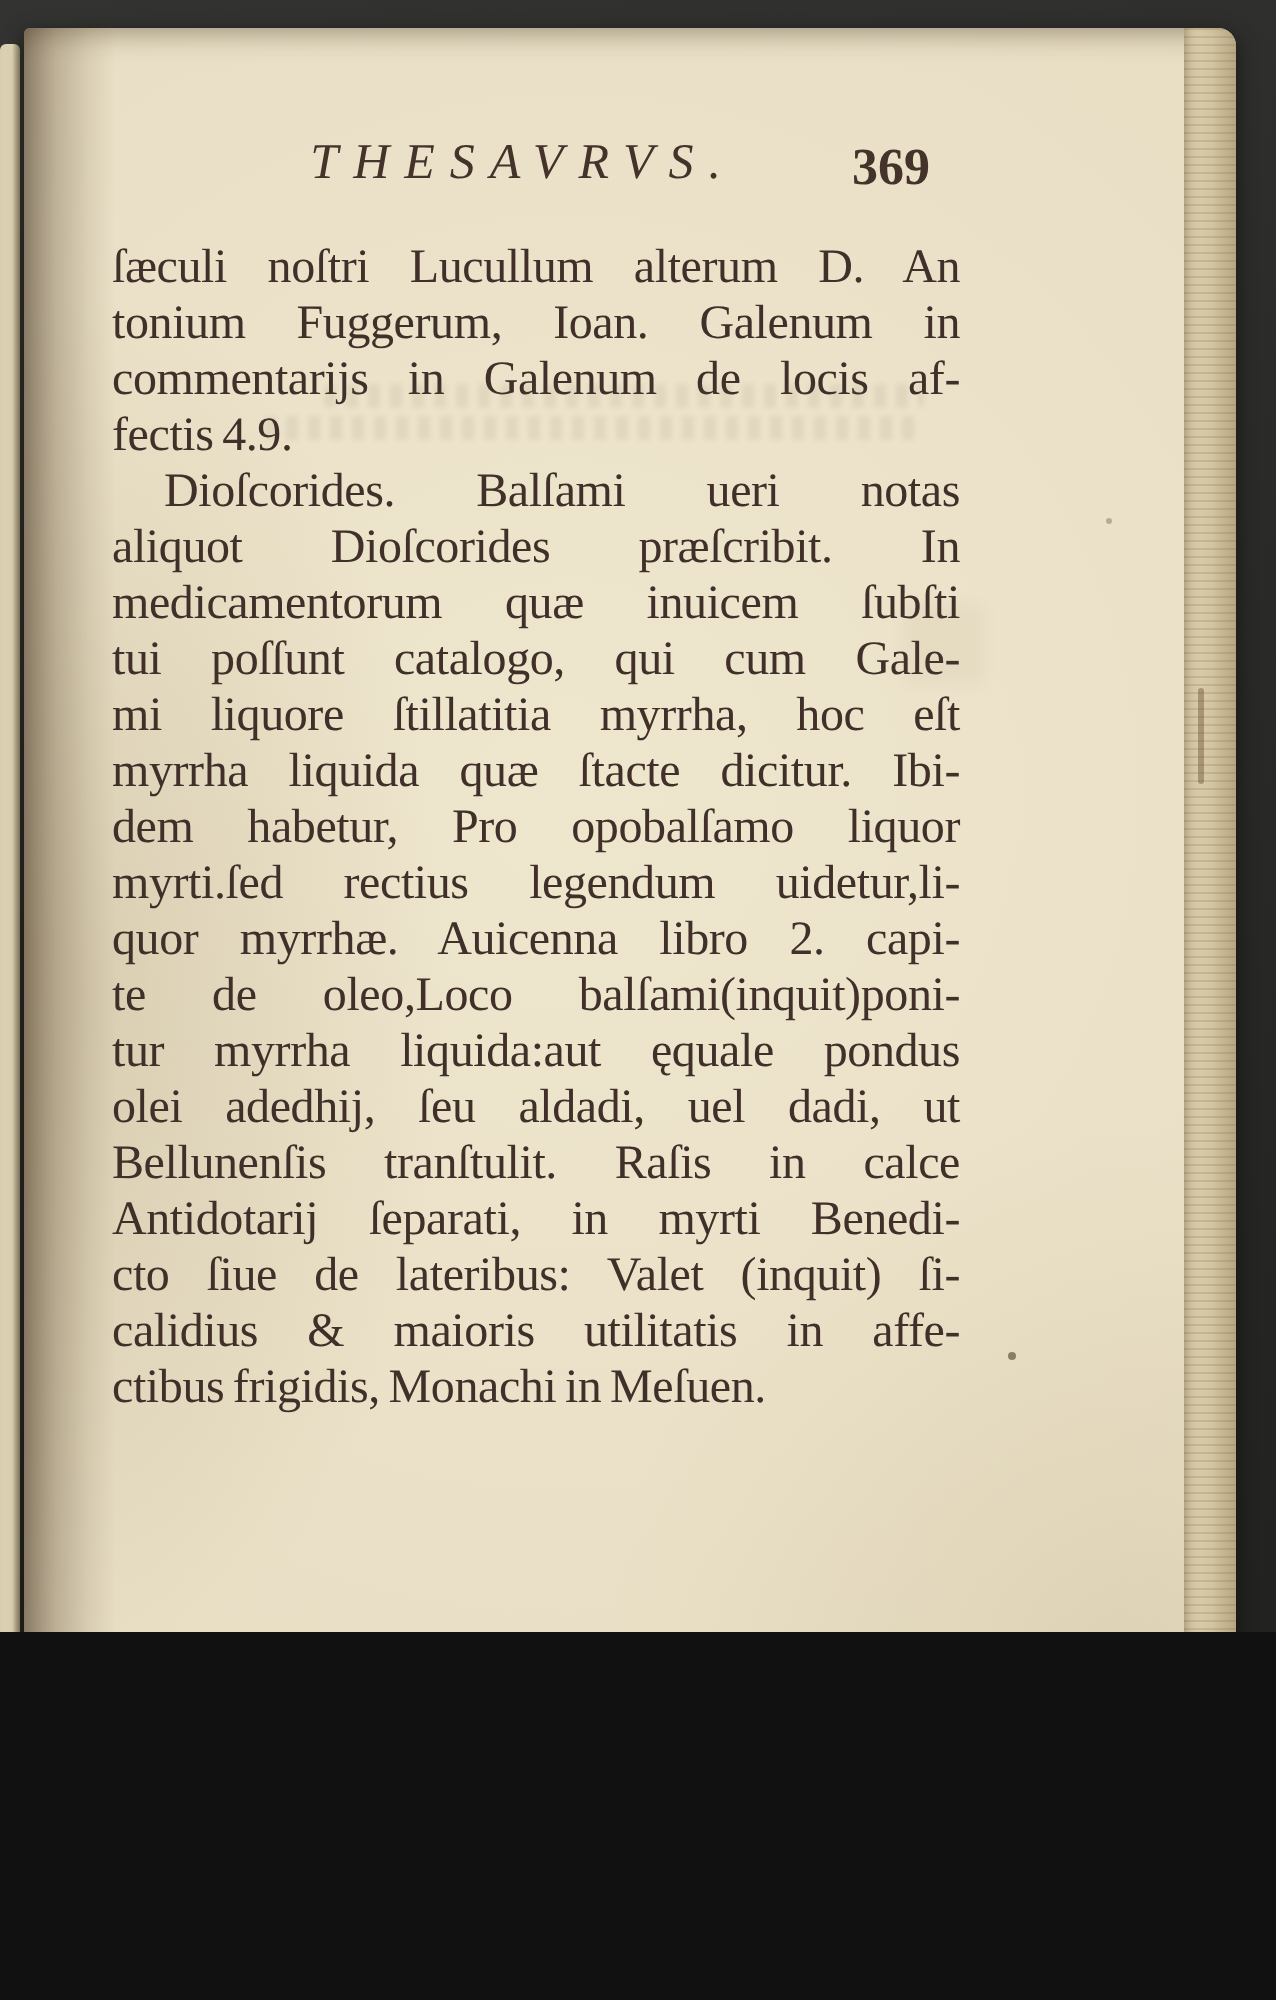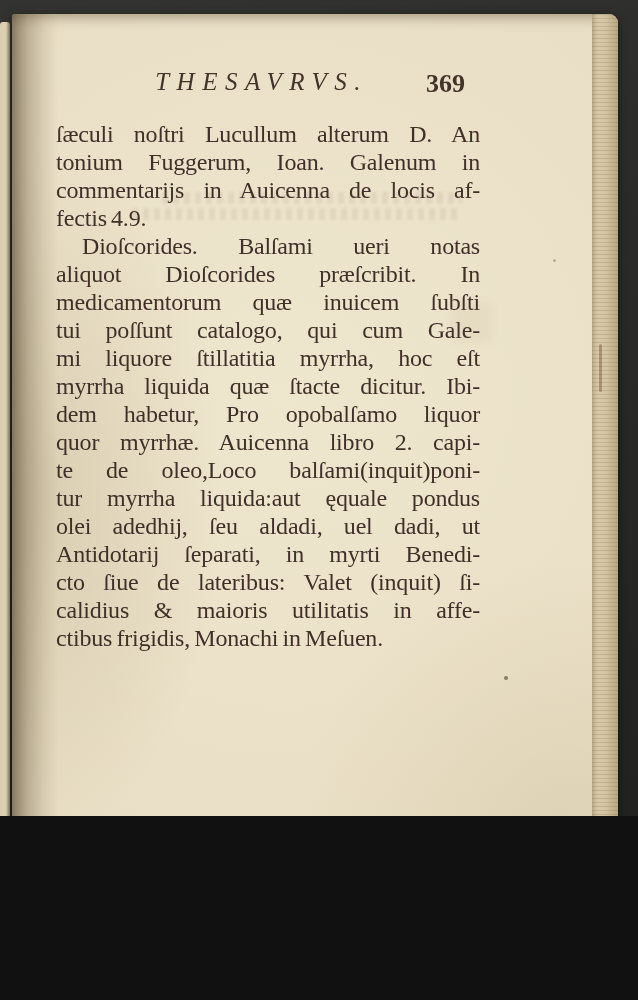--- a/index.html
+++ b/index.html
@@ -156,33 +156,35 @@
     <div class="fore-edge-mark"></div>
 
     <div class="page-header">
       <span class="running-title">THESAVRVS.</span>
       <span class="page-number">369</span>
     </div>
 
     <div class="text-block" id="body-lines">
         <div class="line">ſæculi noſtri Lucullum alterum D. An</div>
         <div class="line">tonium Fuggerum, Ioan. Galenum in</div>
-        <div class="line">commentarijs in Auicenna de locis af-</div>
+        <div class="line">commentarijs in Galenum de locis af-</div>
         <div class="line no-just">fectis 4.9.</div>
         <div class="line indent">Dioſcorides. Balſami ueri notas</div>
         <div class="line">aliquot Dioſcorides præſcribit. In</div>
         <div class="line">medicamentorum quæ inuicem ſubſti</div>
         <div class="line">tui poſſunt catalogo, qui cum Gale-</div>
         <div class="line">mi liquore ſtillatitia myrrha, hoc eſt</div>
         <div class="line">myrrha liquida quæ ſtacte dicitur. Ibi-</div>
         <div class="line">dem habetur, Pro opobalſamo liquor</div>
+        <div class="line">myrti.ſed rectius legendum uidetur,li-</div>
         <div class="line">quor myrrhæ. Auicenna libro 2. capi-</div>
         <div class="line">te de oleo,Loco balſami(inquit)poni-</div>
         <div class="line">tur myrrha liquida:aut ęquale pondus</div>
         <div class="line">olei adedhij, ſeu aldadi, uel dadi, ut</div>
+        <div class="line">Bellunenſis tranſtulit. Raſis in calce</div>
         <div class="line">Antidotarij ſeparati, in myrti Benedi-</div>
         <div class="line">cto ſiue de lateribus: Valet (inquit) ſi-</div>
         <div class="line">calidius &amp; maioris utilitatis in affe-</div>
         <div class="line no-just">ctibus frigidis, Monachi in Meſuen.</div>
       </div>
 
     <div class="bleedthrough bleed-a"></div>
     <div class="bleedthrough bleed-b"></div>
     <div class="bleedthrough bleed-c"></div>
     <div class="paper-speck speck-1"></div>

